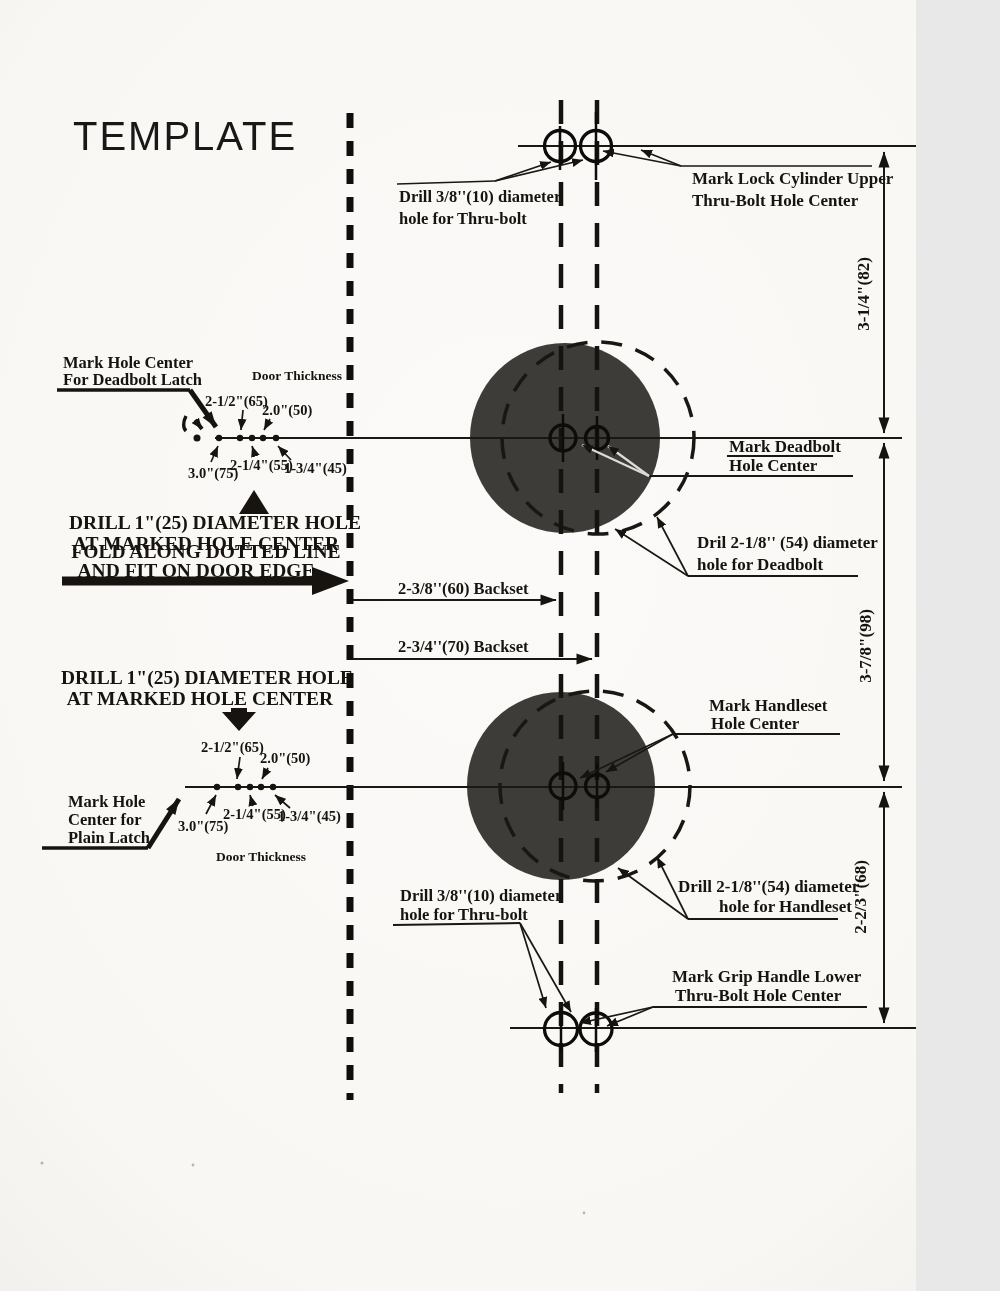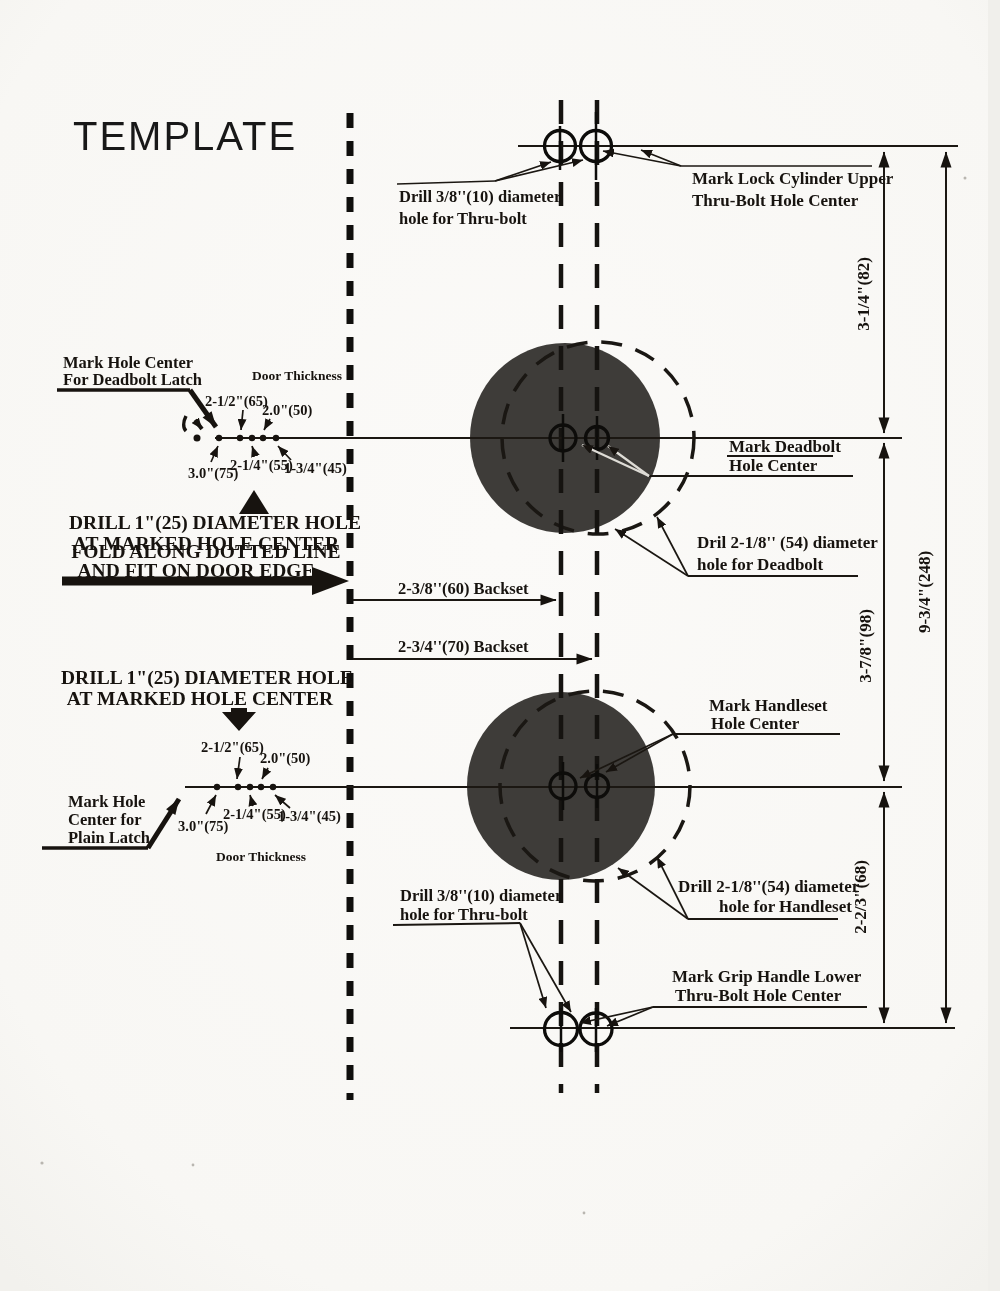--- a/index.html
+++ b/index.html
@@ -1,16 +1,16 @@
 <!DOCTYPE html>
 <html><head>
 <meta charset="utf-8">
 <style>
   html,body{margin:0;padding:0;background:#e8e8e8;}
-  .page{position:relative;width:1000px;height:1291px;background:#fde047;overflow:hidden;
+  .page{position:relative;width:916px;height:1291px;background:#fde047;overflow:hidden;
         font-family:"Liberation Serif",serif;}
   svg{position:absolute;left:0;top:0;}
   text{fill:#17130f;font-family:"Liberation Serif",serif;font-weight:bold;}
   .title{font-family:"Liberation Sans",sans-serif;font-weight:normal;font-size:40px;
          letter-spacing:2px;fill:#181818;}
   .t13{font-size:13.5px}
   .t14{font-size:14.5px}
   .t16{font-size:16.5px}
   .t17{font-size:17px}
   .t19{font-size:19.5px}

